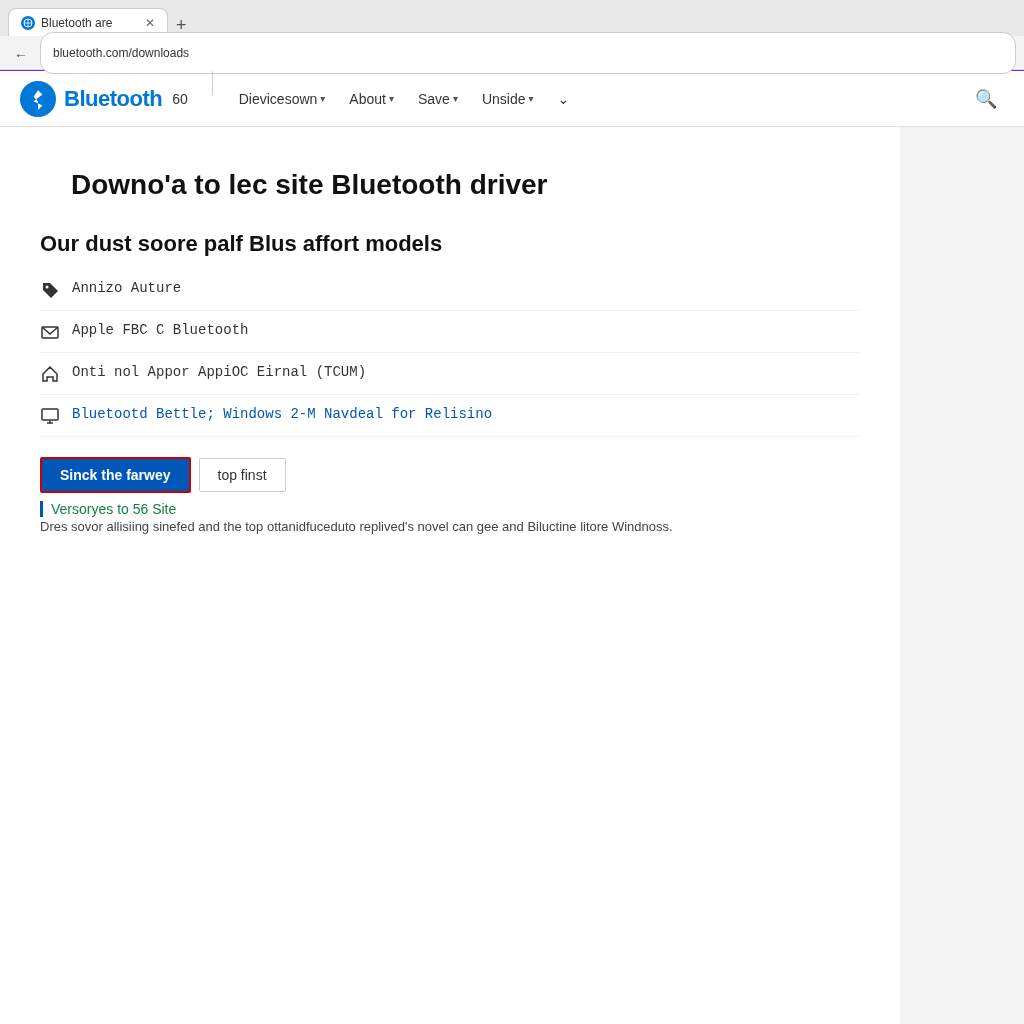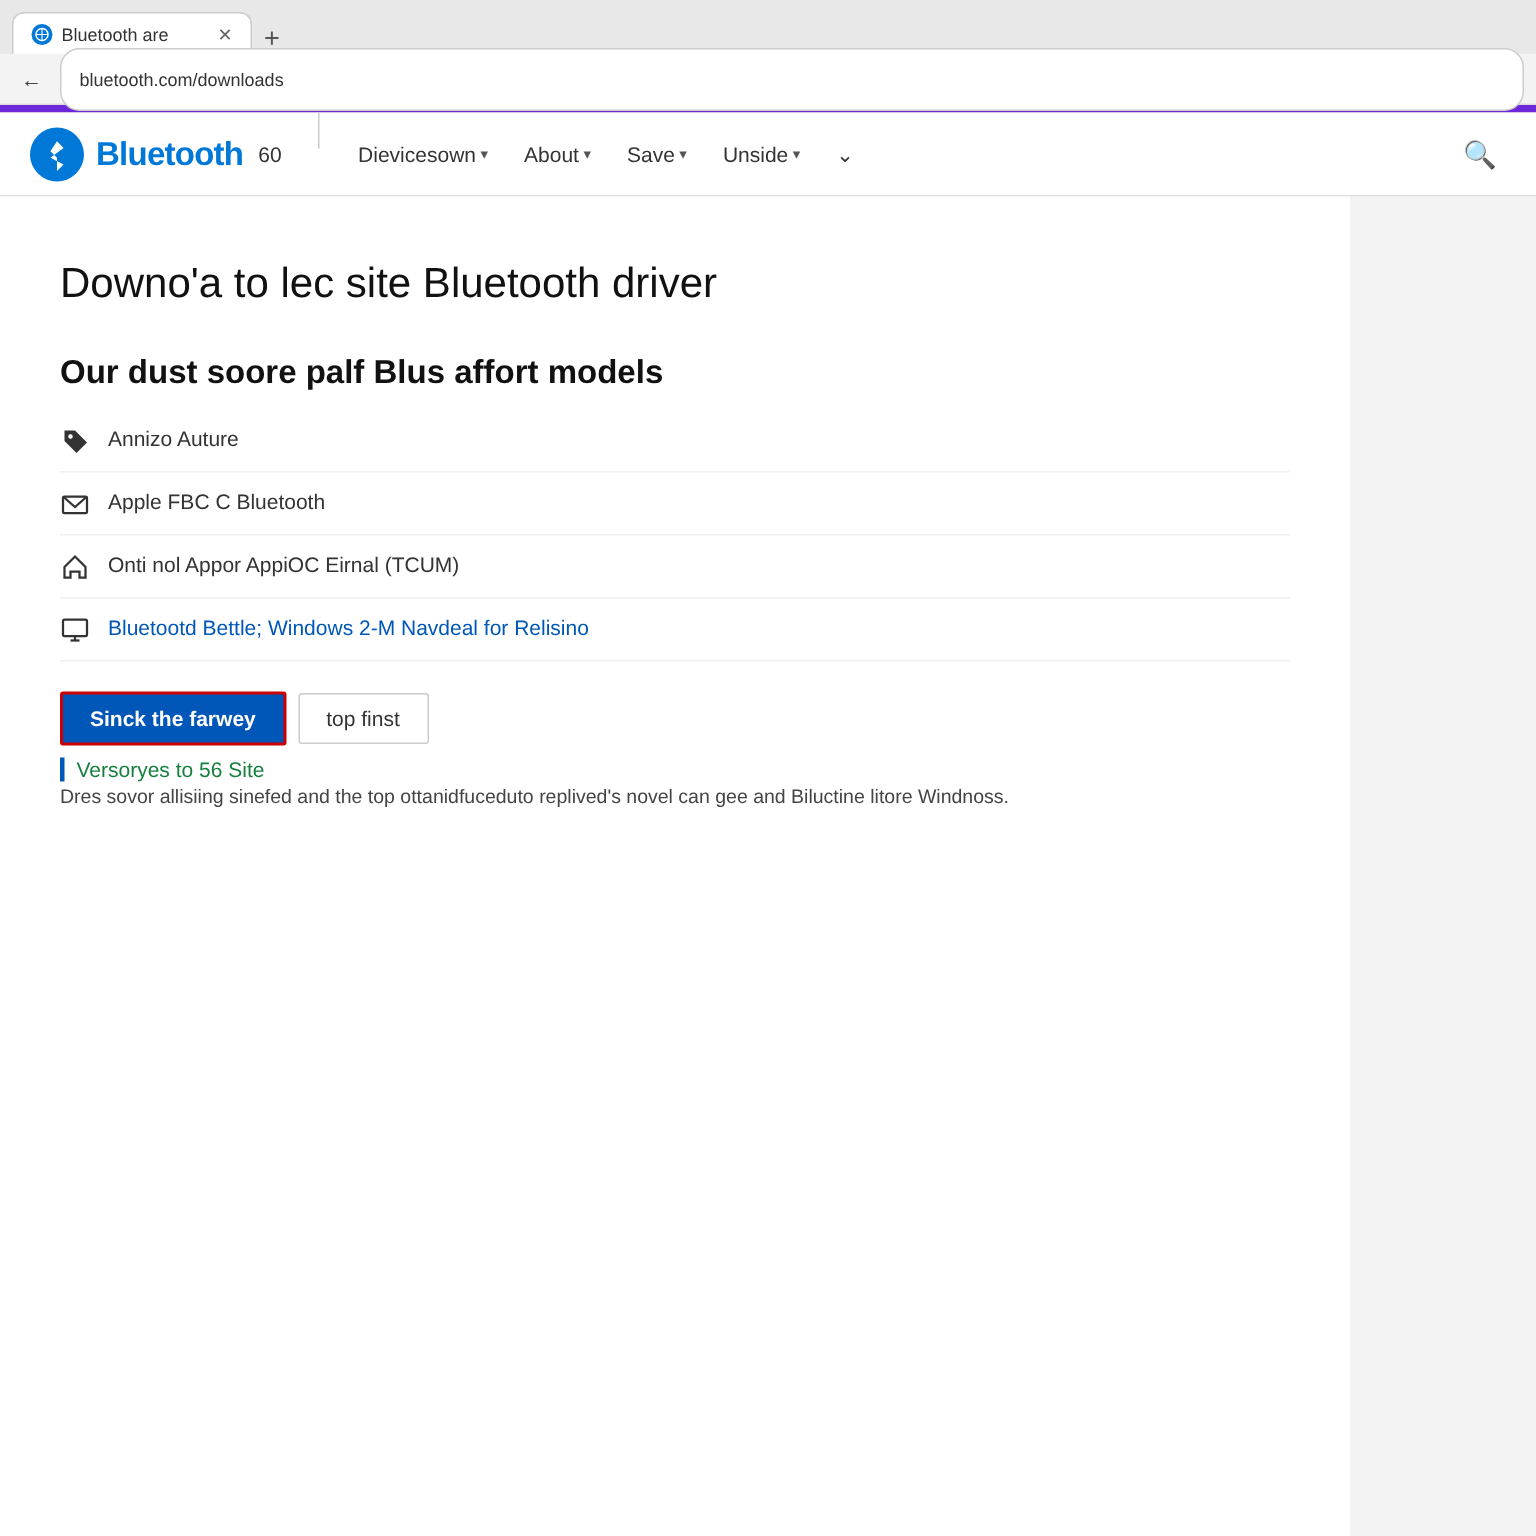--- a/index.html
+++ b/index.html
@@ -1,19 +1,19 @@
 <!DOCTYPE html>
 <html><head>
   <meta charset="utf-8">
   <style>
     * { margin: 0; padding: 0; box-sizing: border-box; }
     body { font-family: 'Segoe UI', Arial, sans-serif; background: #f3f3f3; font-size: 14px; }
 
     
-    .browser-chrome { background: #e8e8e8; border-bottom: 5px solid #6d28d9; }
+    .browser-chrome { background: #e8e8e8; border-bottom: 1px solid #6d28d9; }
     .tab-bar { display: flex; align-items: flex-end; padding: 6px 8px 0 8px; height: 36px; }
     .nav-controls { display: flex; align-items: center; gap: 6px; padding: 4px 8px; height: 34px; background: #f3f3f3; border-bottom: 1px solid #ddd; }
     .tab {
       display: flex; align-items: center; gap: 6px;
       background: #fff; border: 1px solid #ccc; border-bottom: none;
       padding: 4px 12px; border-radius: 8px 8px 0 0;
       font-size: 13px; height: 28px; min-width: 160px;
     }
     .tab-favicon { width: 14px; height: 14px; background: #0078d7; border-radius: 50%; display: flex; align-items: center; justify-content: center; }
     .tab-favicon svg { width: 10px; height: 10px; fill: white; }
@@ -44,28 +44,28 @@
       display: flex; align-items: center; gap: 3px;
       padding: 6px 10px; font-size: 14px; color: #333; cursor: pointer;
       border: none; background: none; font-family: inherit;
     }
     .nav-chevron { font-size: 10px; color: #555; }
     .search-btn { margin-left: auto; background: none; border: none; cursor: pointer; font-size: 18px; color: #333; padding: 6px; }
 
     
     .content { background: #fff; min-height: 900px; padding: 40px 40px 60px; max-width: 900px; }
 
-    .page-title { font-size: 28px; font-weight: 400; color: #111; margin-bottom: 28px; line-height: 1.3; }
+    .page-title { font-size: 28px; font-weight: 700; color: #111; margin-bottom: 28px; line-height: 1.3; margin-left: 31px; }
     .section-title { font-size: 22px; font-weight: 600; color: #111; margin-bottom: 12px; }
     .section-desc { font-size: 14px; color: #333; margin-bottom: 24px; }
 
     .list-items { list-style: none; margin-bottom: 20px; }
     .list-item {
       display: flex; align-items: flex-start; gap: 12px;
-      padding: 10px 0; border-bottom: 1px solid #f0f0f0;
+      padding: 10px 0; border-bottom: 1px solid #f0f0f0; font-family: Liberation Mono, monospace;
     }
     .list-icon { width: 20px; height: 20px; flex-shrink: 0; margin-top: 1px; }
     .list-icon svg { width: 20px; height: 20px; fill: #333; }
     .list-text { font-size: 14px; color: #333; line-height: 1.4; }
     .list-text a, .list-text-link { color: #0057b8; text-decoration: none; }
 
     .btn-row { display: flex; align-items: center; gap: 8px; margin-top: 20px; margin-bottom: 8px; }
     .btn-primary {
       background: #0057b8; color: #fff; border: 2px solid #cc0000;
       padding: 8px 18px; font-size: 14px; font-weight: 600; cursor: pointer;

